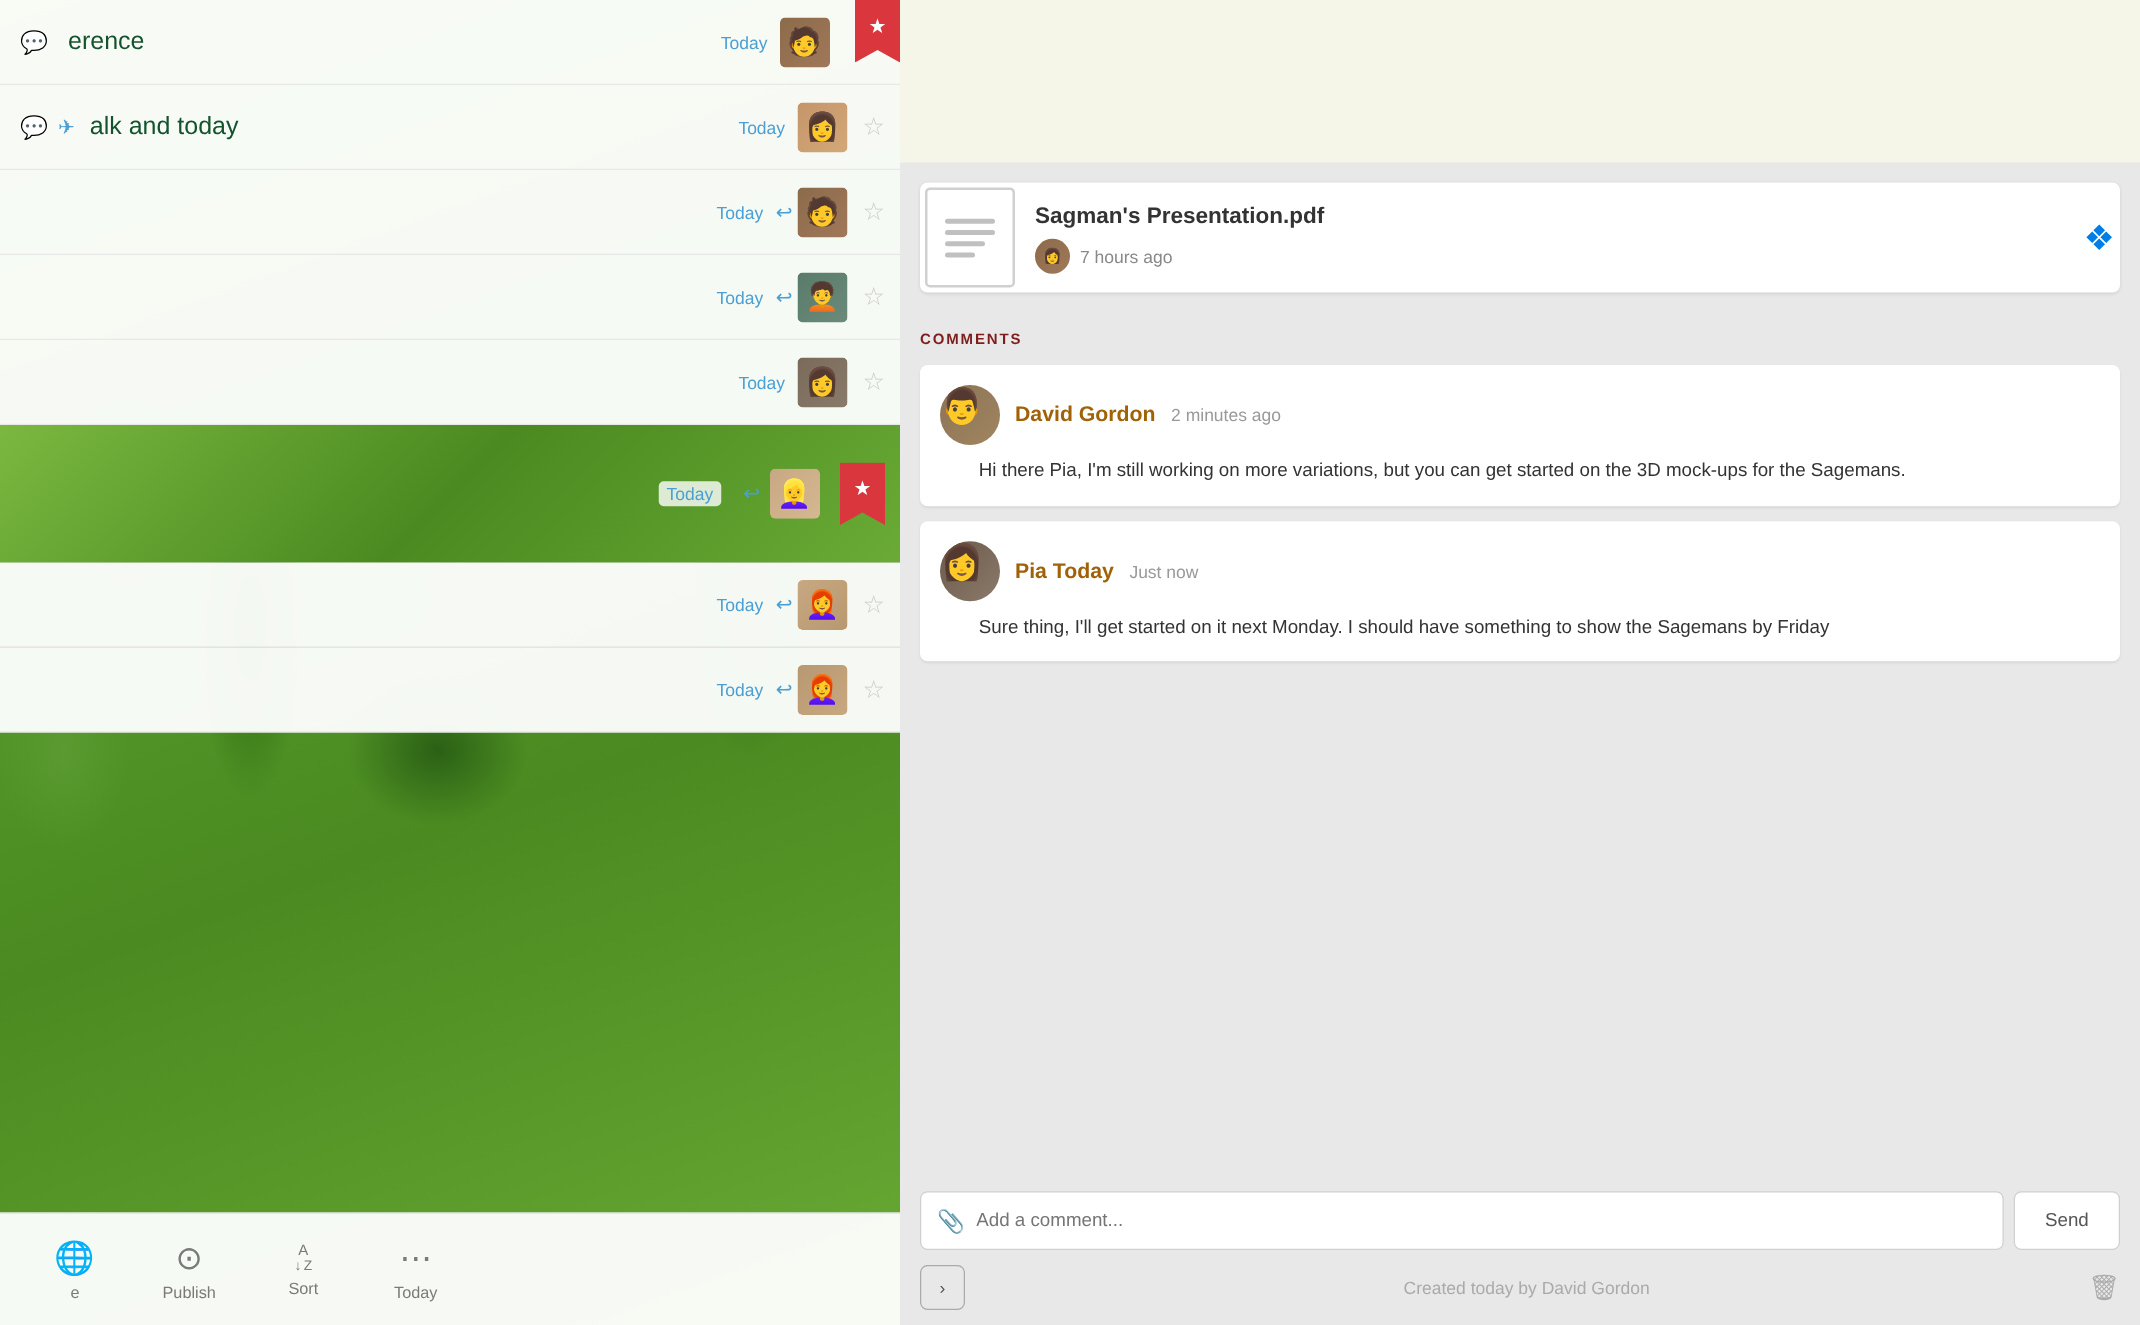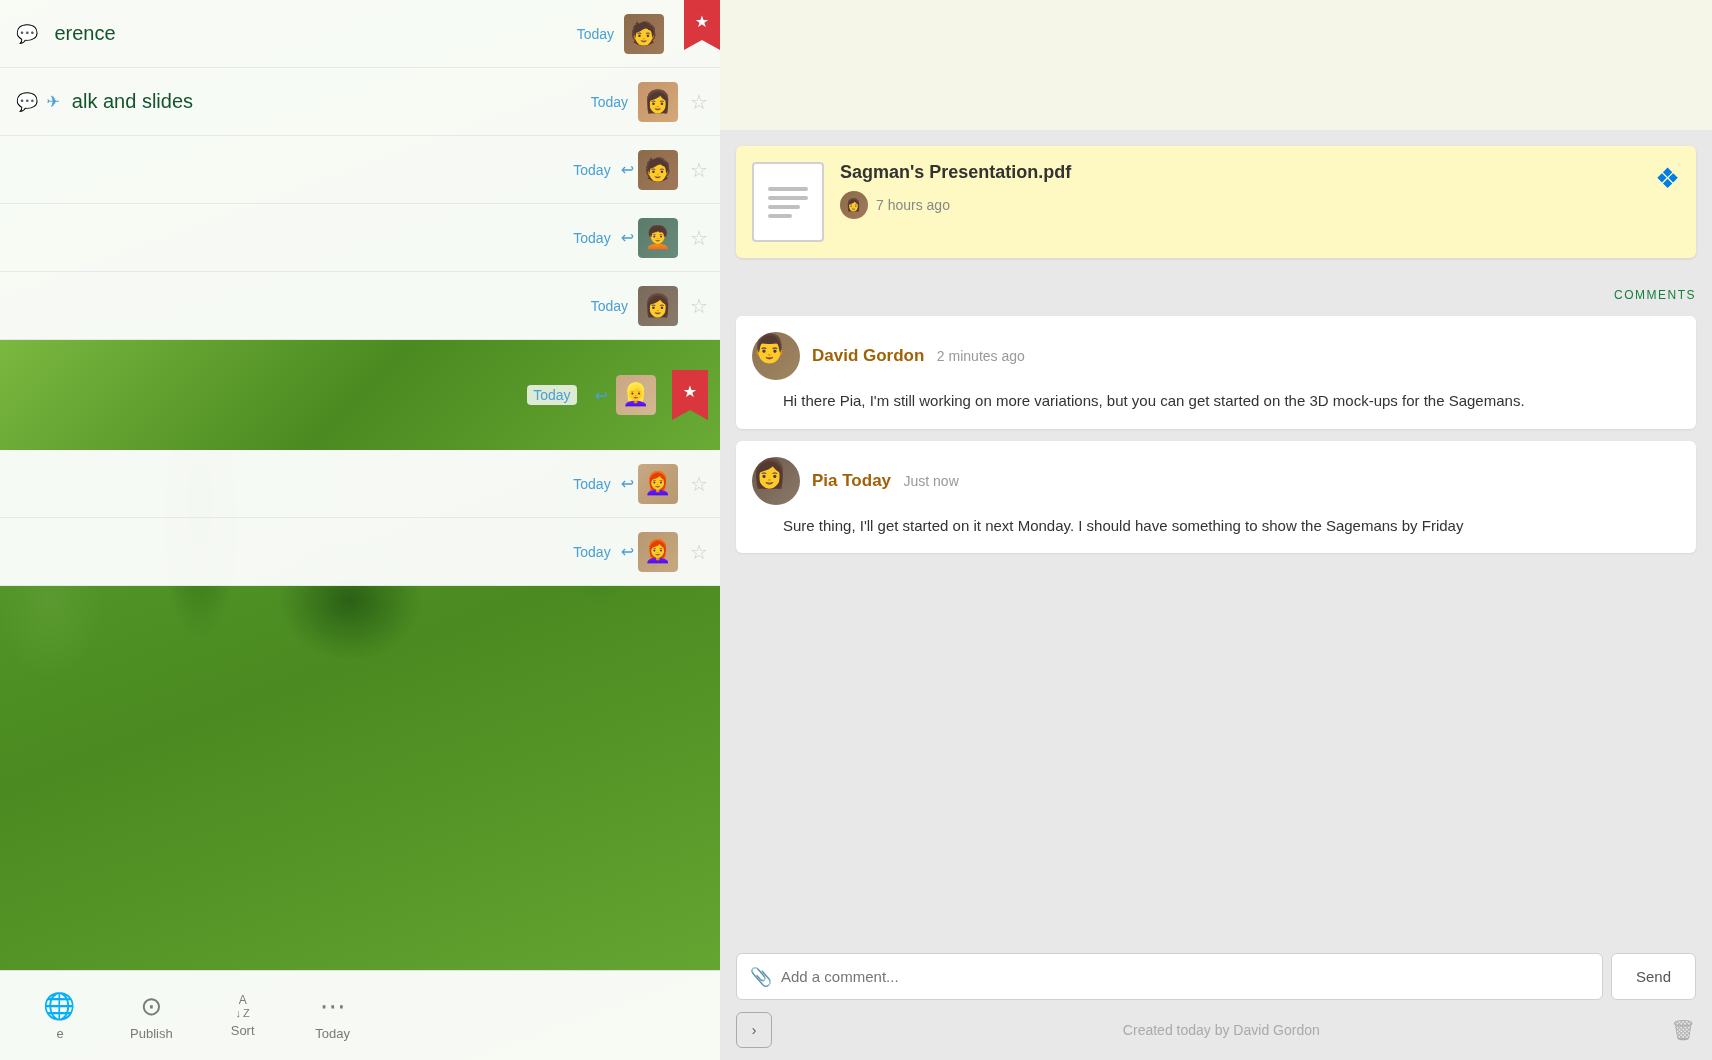--- a/index.html
+++ b/index.html
@@ -203,25 +203,26 @@
       overflow: hidden;
     }
 
     .right-top-area {
       background: #f5f5e8;
       height: 130px;
       flex-shrink: 0;
     }
 
     .file-card {
-      background: #fef9c3;
+      background: #ffffff;
       margin: 16px;
       border-radius: 6px;
-      padding: 16px;
-      display: flex;
+      padding: 4px;
+      display: flex;
+      align-items: center;
       box-shadow: 0 1px 3px rgba(0,0,0,0.1);
       flex-shrink: 0;
     }
 
     .file-thumbnail {
       width: 72px;
       height: 80px;
       background: white;
       border: 2px solid #d0d0d0;
       border-radius: 4px;
@@ -288,24 +289,24 @@
     }
 
     
     .comments-section {
       flex: 1;
       overflow-y: auto;
       padding: 0 16px;
     }
 
     .comments-header {
-      text-align: right;
-      color: #15803d;
+      text-align: left;
+      color: #7f1d1d;
       font-size: 12px;
-      font-weight: 400;
+      font-weight: 700;
       letter-spacing: 1.5px;
       padding: 14px 0;
       text-transform: uppercase;
     }
 
     .comment-card {
       background: white;
       border-radius: 6px;
       padding: 16px;
       margin-bottom: 12px;
@@ -462,21 +463,21 @@
         <div class="face avatar-1">🧑</div>
       </div>
       <div class="bookmark-red">
         <span class="star">★</span>
       </div>
     </div>
 
     <div class="list-item">
       <span class="chat-icon">💬</span>
       <span class="share-icon">✈</span>
-      <span class="list-item-text">alk and slides</span>
+      <span class="list-item-text">alk and today</span>
       <span class="list-item-date">Today</span>
       <div class="list-item-avatar">
         <div class="face avatar-2">👩</div>
       </div>
       <span class="star-icon">☆</span>
     </div>
 
     <div class="list-item">
       <span class="list-item-text"></span>
       <span class="list-item-date">Today</span>

